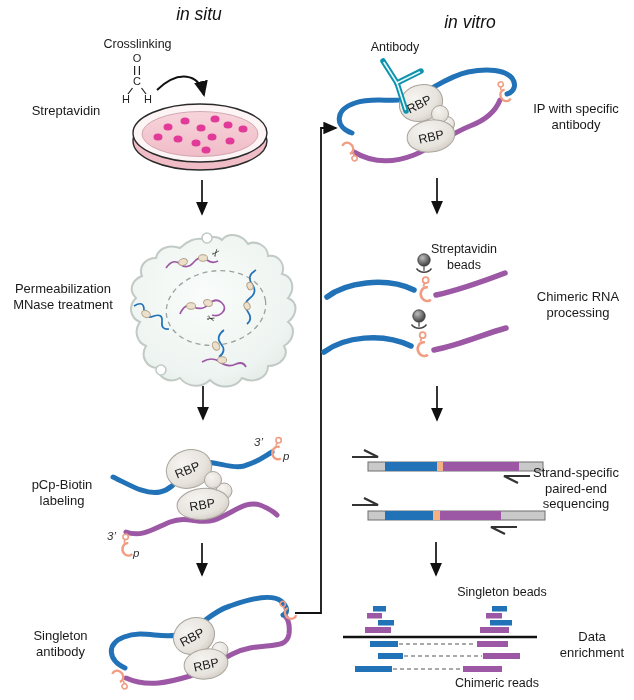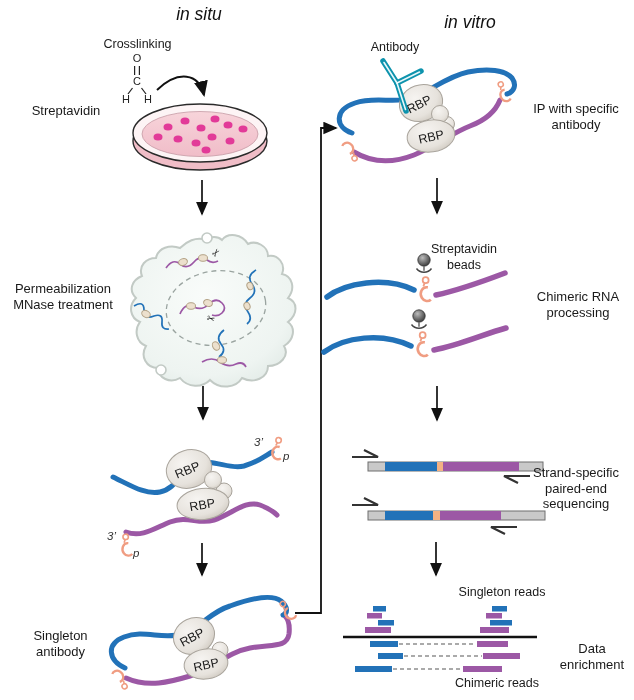--- a/index.html
+++ b/index.html
@@ -251,20 +251,24 @@
 <div class="title" style="left:410px;top:4px;width:120px;margin-top:8px;">in vitro</div>
 
 <div class="lbl small" style="left:80px;top:37px;width:115px;">Crosslinking</div>
 <div class="lbl" style="left:10px;top:103px;width:112px;">Streptavidin</div>
 
 <div class="lbl" style="left:2px;top:281px;width:122px;">
   <div>Permeabilization</div>
   <div>MNase treatment</div>
 </div>
 
+<div class="lbl" style="left:8px;top:477px;width:108px;">
+  <div>pCp-Biotin</div>
+  <div>labeling</div>
+</div>
 
 <div class="lbl" style="left:8px;top:628px;width:105px;">
   <div>Singleton</div>
   <div>antibody</div>
 </div>
 
 <div class="lbl small" style="left:362px;top:40px;width:66px;">Antibody</div>
 
 <div class="lbl small" style="left:415px;top:242px;width:98px;">
   <div>Streptavidin</div>
@@ -280,22 +284,22 @@
   <div>Chimeric RNA</div>
   <div>processing</div>
 </div>
 
 <div class="lbl" style="left:520px;top:465px;width:112px;">
   <div>Strand-specific</div>
   <div>paired-end</div>
   <div>sequencing</div>
 </div>
 
-<div class="lbl small" style="left:450px;top:585px;width:104px;">Singleton reads</div>
-
-<div class="lbl" style="left:550px;top:629px;width:84px;margin-top:12px;">
+<div class="lbl small" style="left:450px;top:585px;width:104px;">Singleton beads</div>
+
+<div class="lbl" style="left:550px;top:629px;width:84px;">
   <div>Data</div>
   <div>enrichment</div>
 </div>
 
 <div class="lbl small" style="left:444px;top:676px;width:106px;">Chimeric reads</div>
 
 </div>
 
 </body></html>

